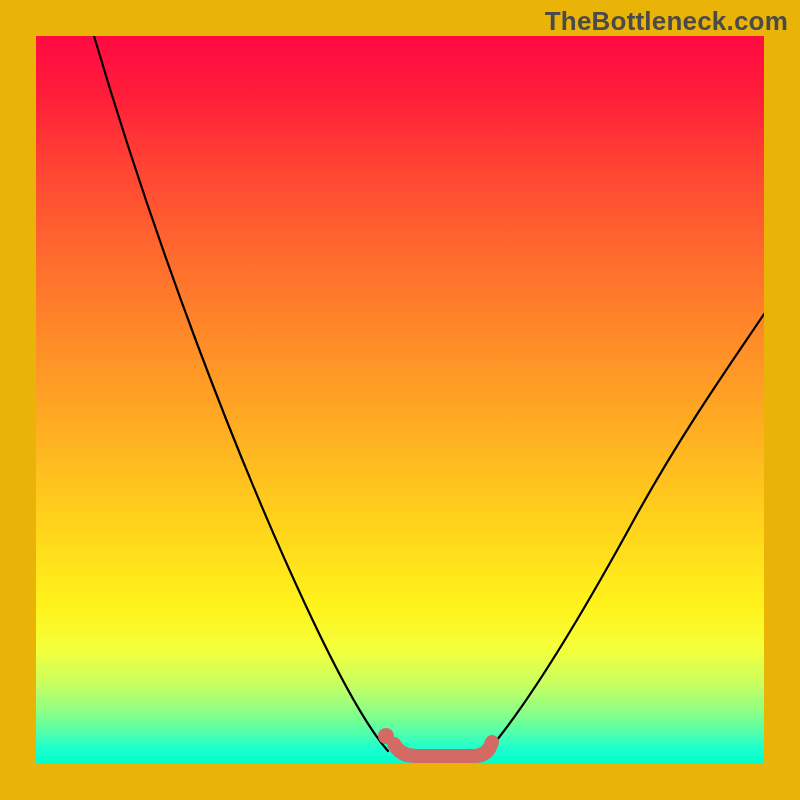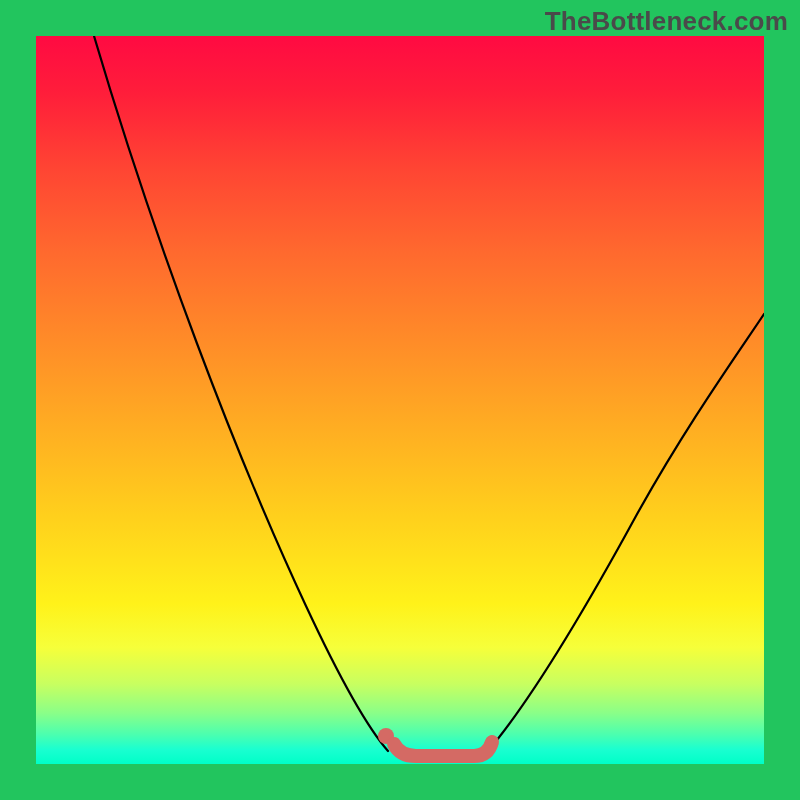--- a/index.html
+++ b/index.html
@@ -10,21 +10,21 @@
     background: #000;
     overflow: hidden;
     font-family: Arial, Helvetica, sans-serif;
   }
   .frame {
     position: absolute;
     top: 0;
     left: 0;
     width: 800px;
     height: 800px;
-    background: #22c55e;
+    background: #eab308;
   }
   .plot {
     position: absolute;
     top: 36px;
     left: 36px;
     width: 728px;
     height: 728px;
     background: linear-gradient(to bottom,
       #ff0a42 0%,
       #ff1e3a 8%,

